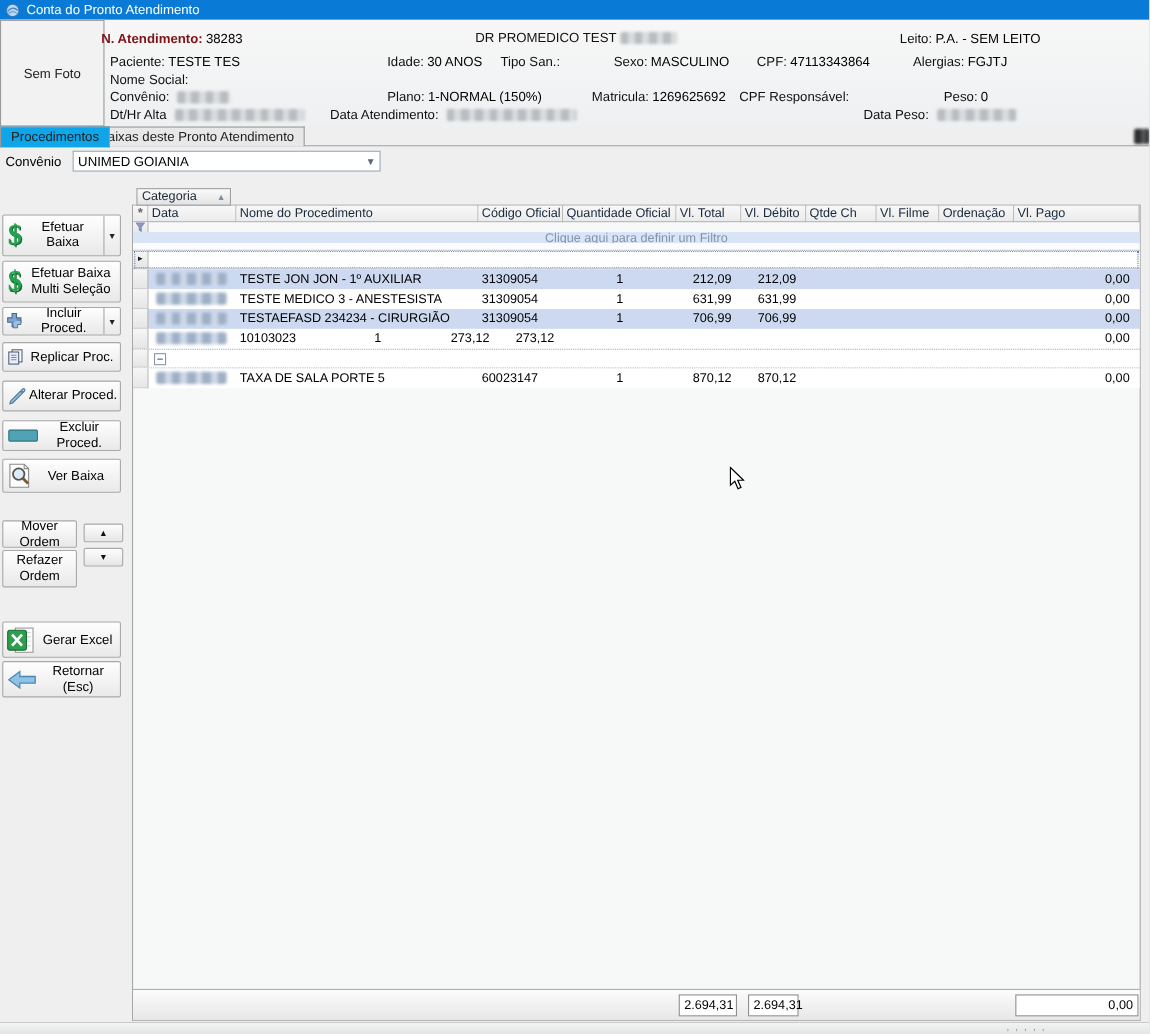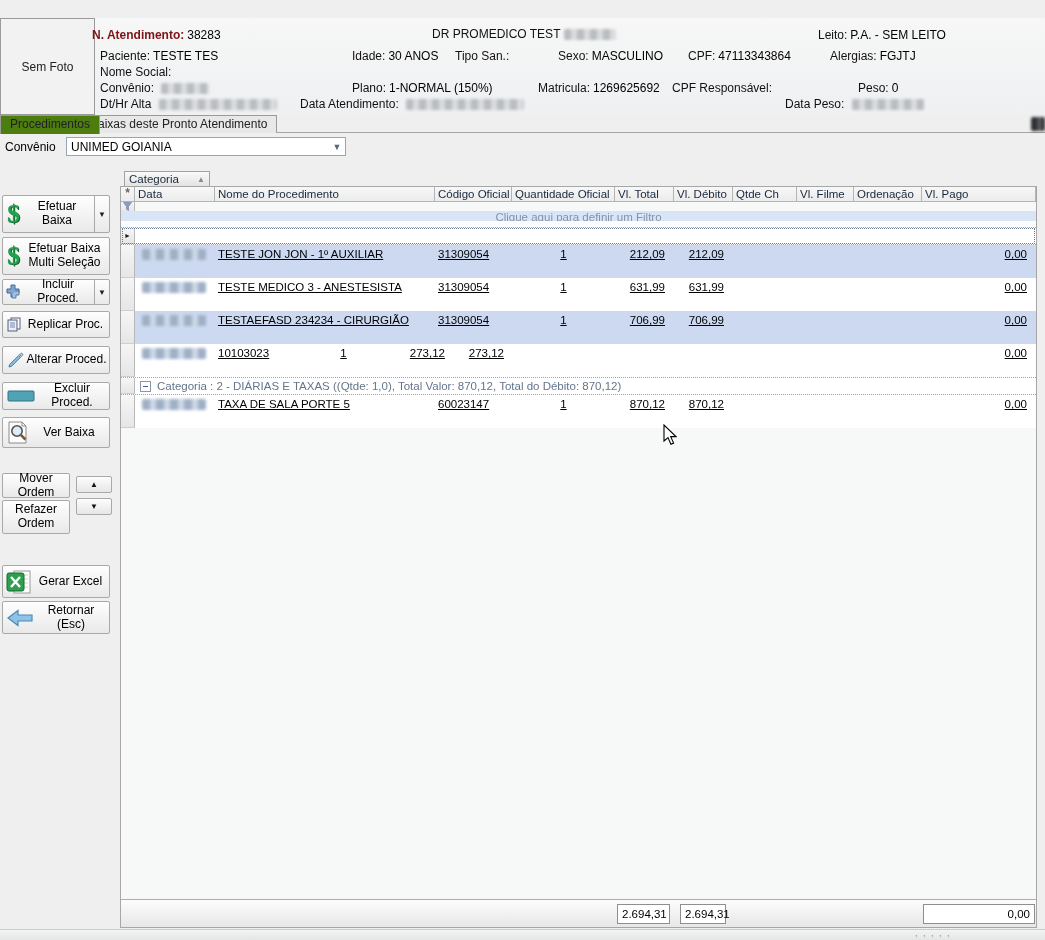--- a/index.html
+++ b/index.html
@@ -19,21 +19,21 @@
   .fld .val{color:#000;margin-left:3px;}
   .fld.maroon .lbl{color:#7c1418;font-weight:bold;}
 
   .redacted{display:inline-block;vertical-align:middle;border-radius:2px;filter:blur(1.6px);background:repeating-linear-gradient(90deg,#b9bcc0 0 7px,#d9dbdd 7px 13px);}
   .redacted.bluish{background:repeating-linear-gradient(90deg,#9fb0c6 0 8px,#ccd6e6 8px 14px);}
   .redacted.dark{background:repeating-linear-gradient(90deg,#2e2e30 0 6px,#55565a 6px 11px);}
 
   
   .tabstrip{position:absolute;left:0;top:115px;width:1045px;height:18px;border-bottom:1px solid #a6a6a6;}
   .tab{position:absolute;top:0;height:18px;line-height:17px;padding:0 9px;font-size:12px;border:1px solid #9a9a9a;border-bottom:none;background:#e8e8e8;color:#222;}
-  .tab.active{background:#4d7c0f;height:19px;z-index:2;}
+  .tab.active{background:#0ea5e9;height:19px;z-index:2;}
 
   
   .convrow{position:absolute;left:0;top:134px;width:1045px;height:26px;}
   .convlbl{position:absolute;left:5px;top:6px;font-size:12px;}
   .combo{position:absolute;left:66px;top:3px;width:280px;height:19px;background:#fff;border:1px solid #94a6b8;display:flex;align-items:center;}
   .combo .cval{flex:1;padding-left:4px;font-size:12px;}
   .combo .carr{width:16px;text-align:center;color:#5a6a7a;font-size:9px;}
 
   
   .sbtn{position:absolute;left:2px;width:108px;background:linear-gradient(#fefefe,#e9e9e9);border:1px solid #a9a9a9;border-radius:2px;display:flex;align-items:center;font-size:12px;color:#000;}
@@ -50,21 +50,21 @@
   .ghead{display:flex;height:15px;}
   .hcell{border-right:1px solid #b4b4b4;border-bottom:1px solid #b4b4b4;background:linear-gradient(#f8f8f8,#ebebeb);font-size:11.5px;color:#17283d;padding:0 3px;line-height:14px;overflow:hidden;white-space:nowrap;}
   .hcell.ind{padding:0;text-align:center;color:#666;font-weight:bold;font-size:12px;line-height:13px;}
   .filterrow{display:flex;height:19px;border-bottom:1px solid #c3c9d4;flex-direction:column;}
   .fcell-ind{width:14px;border-right:1px solid #b8b8b8;background:linear-gradient(#f5f5f5,#e7e7e7);display:flex;align-items:center;justify-content:center;}
   .fcell{flex:1;background:#d9e4f7;color:#8априори}
   .fcell{flex:1;background:#d9e4f7;color:#8492ac;font-size:11.5px;display:flex;align-items:center;justify-content:center;}
   .spacer{height:6px;background:#fbfcfd;}
   .grow{display:flex;height:18px;background:#fff;border-top:1px dotted #98a4b8;border-bottom:1px dotted #98a4b8;}
   .grow.focused{outline:1px dotted #6a7b96;outline-offset:-2px;}
-  .drow{display:flex;height:33px;background:#fff;text-decoration:underline;}
+  .drow{display:flex;height:18px;background:#fff;}
   .drow.hl{background:#ccd9f1;}
   .indcell{width:14px;border-right:1px solid #b8b8b8;border-bottom:1px solid #cfcfcf;background:linear-gradient(#f6f6f6,#e6e6e6);display:flex;align-items:center;justify-content:center;font-size:7px;color:#1a1a1a;}
   .gcontent{flex:1;display:flex;align-items:center;color:#64758a;font-size:11.5px;white-space:nowrap;overflow:hidden;}
   .collapse{width:11px;height:11px;border:1px solid #8898a8;background:#fff;margin:0 6px 0 5px;position:relative;flex:none;}
   .collapse::after{content:"";position:absolute;left:2px;right:2px;top:4px;height:1px;background:#44618a;}
   .dcell{font-size:11.5px;line-height:18px;white-space:nowrap;overflow:hidden;padding:0 3px;}
   .gridrows{position:absolute;left:0;top:34px;right:0;}
   .gfooter{position:absolute;left:0;right:0;bottom:0;height:28px;background:linear-gradient(#fcfcfc,#e7e7e7);border-top:1px solid #aeaeae;}
   .sumbox{position:absolute;top:4px;height:20px;background:#fff;border:1px solid #8e8e8e;font-size:11.5px;line-height:18px;text-align:right;padding:0 4px;}
 
@@ -72,20 +72,29 @@
   .statusbar{position:absolute;left:0;top:929px;width:1045px;height:11px;background:linear-gradient(#f2f3f3,#e4e6e6);border-top:1px solid #cbcbcb;}
   .grip{position:absolute;left:915px;top:-2px;font-size:9px;letter-spacing:1.5px;color:#8a8a8a;}
 
   .cursor{position:absolute;left:663px;top:424px;z-index:50;pointer-events:none;}
 </style>
 </head>
 <body>
 
 <div id="app">
 
+  <div class="titlebar">
+    <svg class="appicon" viewBox="0 0 14 14">
+      <circle cx="7" cy="7" r="6" fill="#bcd9f2"></circle>
+      <path d="M2 8 C5 4, 9 4, 12 7" stroke="#4a86c8" stroke-width="1.3" fill="none"></path>
+      <path d="M3 10 C6 7, 10 8, 11 10" stroke="#6aa2d8" stroke-width="1.1" fill="none"></path>
+      <circle cx="7" cy="7" r="6" fill="none" stroke="#3c70a8" stroke-width="0.8"></circle>
+    </svg>
+    <span class="ttl">Conta do Pronto Atendimento</span>
+  </div>
 
   <div class="header">
     <div class="photo">Sem Foto</div>
 
     <div class="fld maroon" style="left:92px;top:10px;">
       <span class="lbl">N. Atendimento:</span><span class="val">38283</span>
     </div>
     <div class="fld" style="left:432px;top:9px;">
       <span class="lbl">DR PROMEDICO TEST</span>
       <span class="redacted" style="width:52px;height:11px;"></span>
@@ -333,21 +342,20 @@
           <div class="dcell" style="width: 59px; text-align: right; padding-right: 9px;">273,12</div>
           <div class="dcell" style="width: 64px; text-align: right; padding-right: 9px;"></div>
           <div class="dcell" style="width: 57px; text-align: right; padding-right: 9px;"></div>
           <div class="dcell" style="width: 68px; text-align: left;"></div>
           <div class="dcell" style="width: 115px; flex: 1 1 0%; text-align: right; padding-right: 9px;">0,00</div>
         </div>
         <div class="grow">
           <div class="indcell"></div>
           <div class="gcontent">
             <span class="collapse"></span>
-            <span>Categoria : 2 - DIÁRIAS E TAXAS ((Qtde: 1,0), Total Valor: 870,12, Total do Débito: 870,12)</span>
           </div>
         </div>
         <div class="drow">
           <div class="indcell"></div>
           <div class="dcell" style="width: 80px; text-align: left;"><span class="redacted bluish" style="width: 64px; height: 11px; margin-left: 4px;"></span></div>
           <div class="dcell" style="width: 220px; text-align: left;">TAXA DE SALA PORTE 5</div>
           <div class="dcell" style="width: 77px; text-align: left;">60023147</div>
           <div class="dcell" style="width: 103px; text-align: center;">1</div>
           <div class="dcell" style="width: 59px; text-align: right; padding-right: 9px;">870,12</div>
           <div class="dcell" style="width: 59px; text-align: right; padding-right: 9px;">870,12</div>

